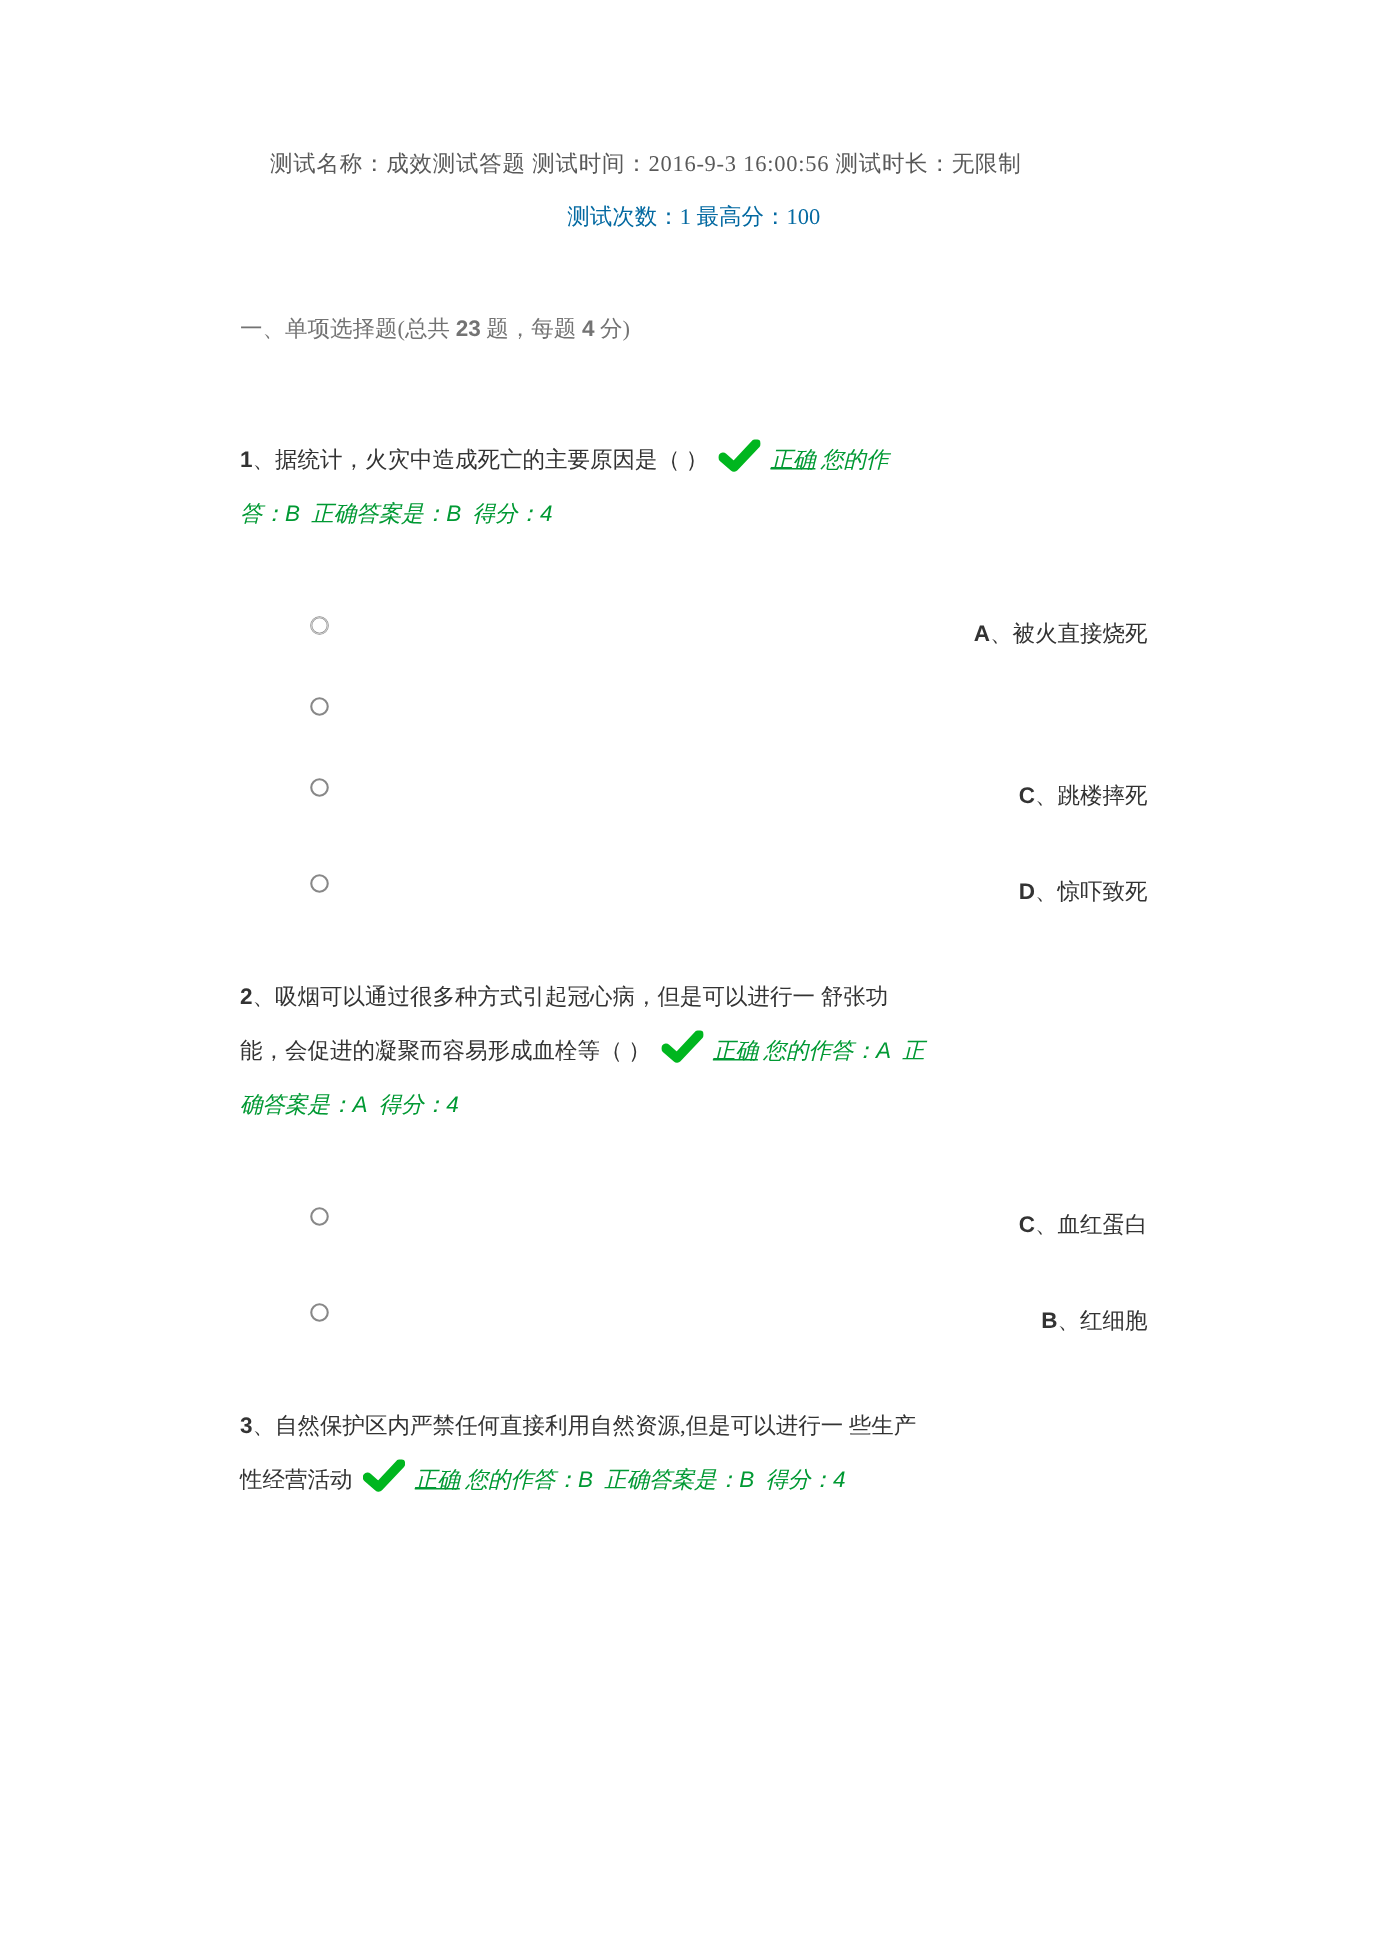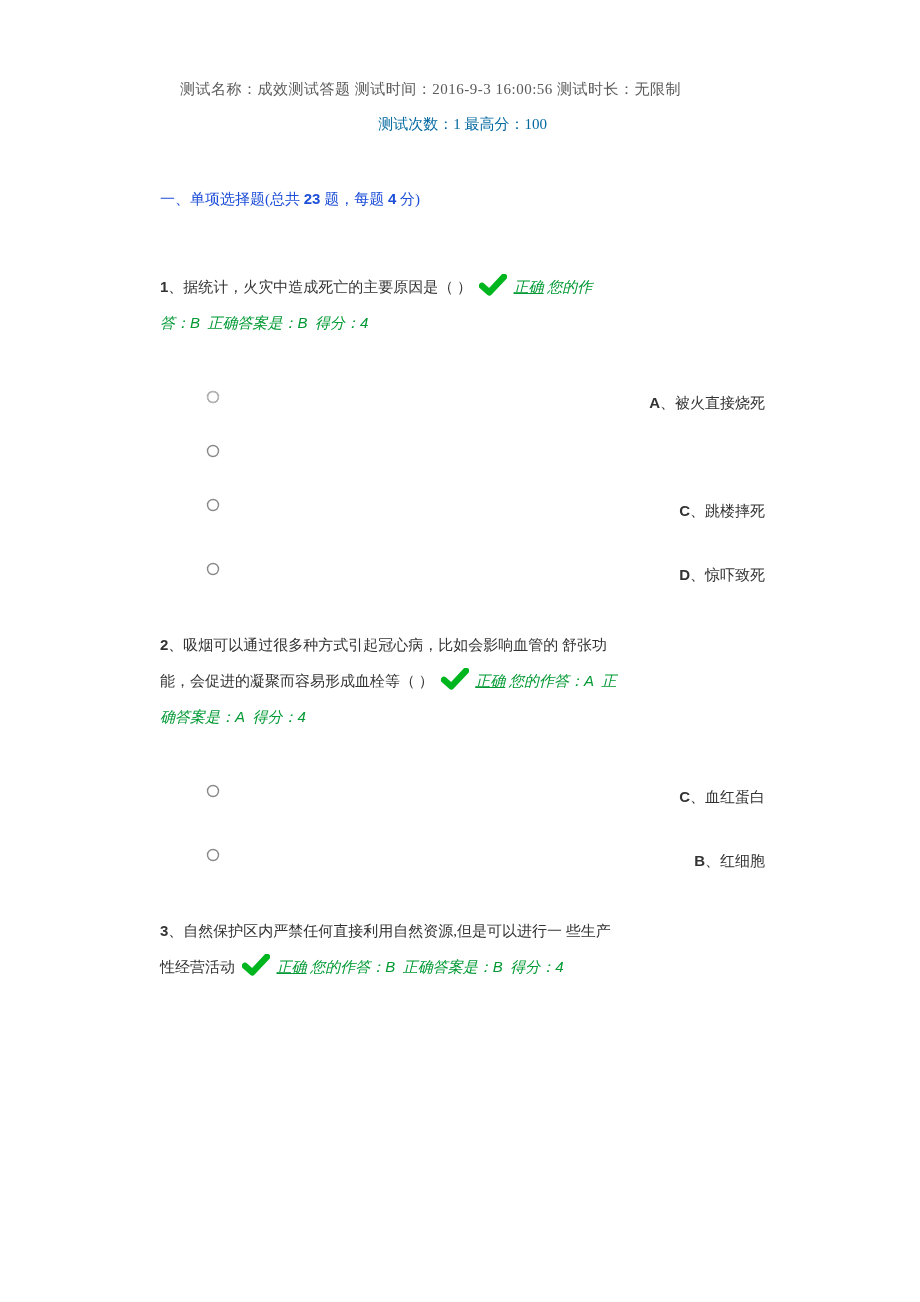--- a/index.html
+++ b/index.html
@@ -6,36 +6,37 @@
     margin: 0;
     padding: 0;
     font-family: "SimSun", "Songti SC", serif;
     background: #ffffff;
     width: 920px;
     font-size: 15px;
     color: #333;
   }
   .page {
     padding: 80px 155px 60px 160px;
+    margin-top: 20px;
   }
   .header-line {
     text-align: left;
     margin-bottom: 16px;
     color: #595959;
     letter-spacing: 0.5px;
     padding-left: 20px;
   }
   .header-sub {
     text-align: center;
     margin-bottom: 56px;
     color: #0369a1;
   }
   .section-title {
     font-family: "SimSun", "Songti SC", serif;
-    color: #1d4ed8;
+    color: #737373;
     margin-bottom: 60px;
   }
   .section-title .bold {
     font-family: Arial, sans-serif;
     font-weight: bold;
   }
   .question {
     margin-bottom: 34px;
     line-height: 2.4;
   }
@@ -175,21 +176,21 @@
               <circle cx="7" cy="7" r="5.5" fill="none" stroke="#888" stroke-width="1.4"></circle>
             </svg>
           </span>
         <span class="opt-wrap"><span class="opt-letter">D</span><span class="opt-text">、惊吓致死</span></span>
       </div>
     </div>
   </div>
 
   <div class="question">
     <div class="q-body" style="max-width:460px;">
-      <span class="q-num">2</span><span>、吸烟可以通过很多种方式引起冠心病，比如会影响血管的</span>
+      <span class="q-num">2</span><span>、吸烟可以通过很多种方式引起冠心病，但是可以进行一</span>
       <span>舒张功能，会促进的凝聚而容易形成血栓等（  ）</span>
       <span class="checkmark">
         <svg viewBox="0 0 30 24">
             <path d="M3 13 L11 20 L27 3" stroke="#00b61f" stroke-width="7" fill="none" stroke-linecap="round" stroke-linejoin="round"></path>
           </svg>
       </span>
       <span class="status">正确</span>
       <span class="answer-line">
         <span>您的作答：</span><span class="letter">A</span>&nbsp;
         <span>正确答案是：</span><span class="letter">A</span>&nbsp;

